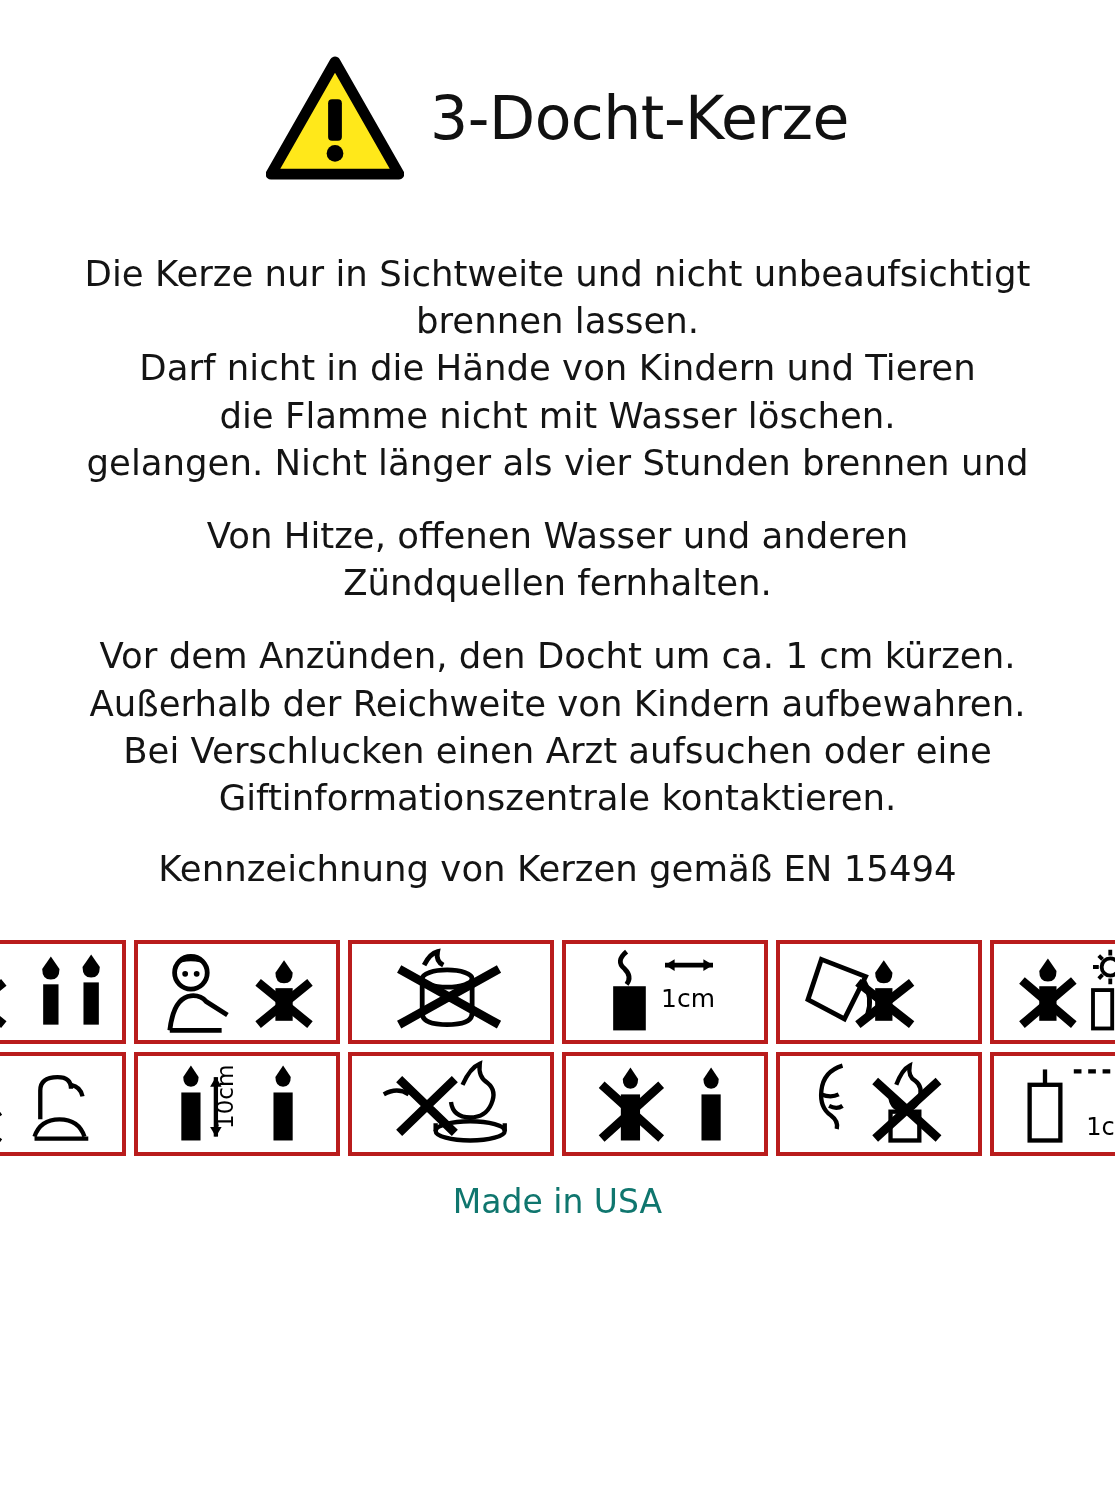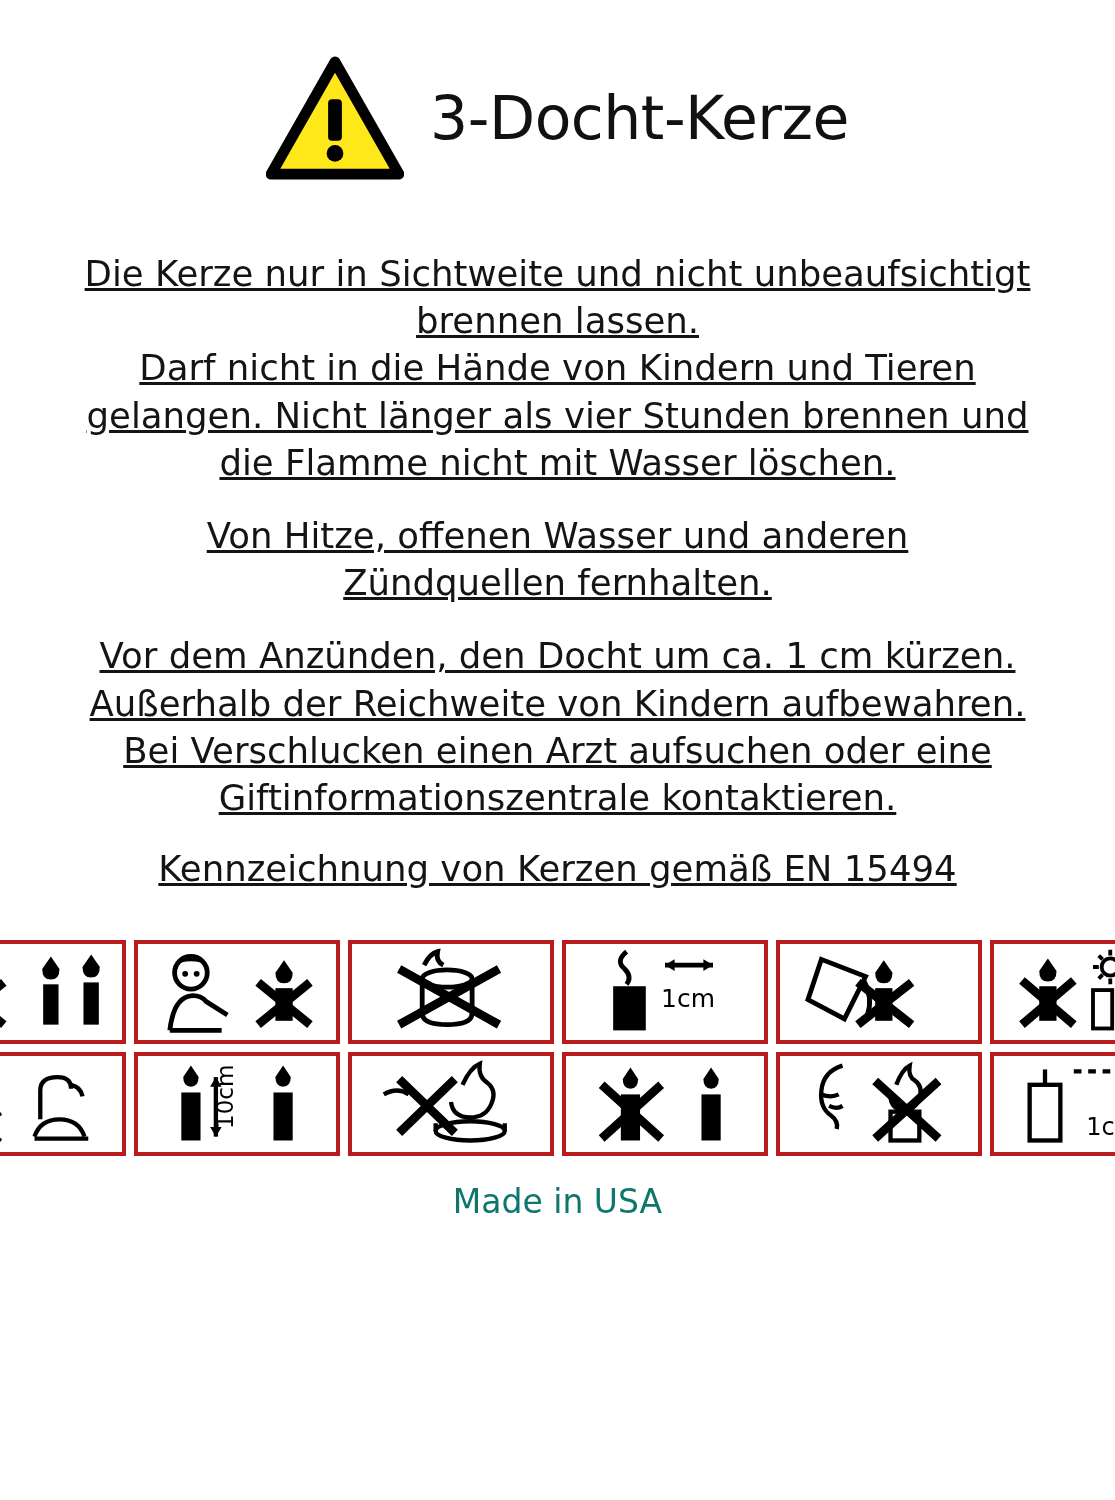--- a/index.html
+++ b/index.html
@@ -54,21 +54,20 @@
   .body-text {
     width: 1085px;
     text-align: center;
     font-size: 35.5px;
     line-height: 1.33;
     color: #141414;
     font-weight: 400;
   }
   .para {
     margin: 0 0 26px 0;
-    text-decoration: underline;
   }
   .para:first-child {
     margin-top: 60px;
   }
   .para.tight {
     margin-bottom: 24px;
   }
   .para .line {
     display: block;
   }
@@ -120,22 +119,22 @@
     </span>
     <div class="title">3-Docht-Kerze</div>
   </div>
 
   <div class="body-text">
 
     <p class="para">
       <span class="line">Die Kerze nur in Sichtweite und nicht unbeaufsichtigt</span>
       <span class="line">brennen lassen.</span>
       <span class="line">Darf nicht in die Hände von Kindern und Tieren</span>
+      <span class="line">die Flamme nicht mit Wasser löschen.</span>
       <span class="line">gelangen. Nicht länger als vier Stunden brennen und</span>
-      <span class="line">die Flamme nicht mit Wasser löschen.</span>
     </p>
 
     <p class="para">
       <span class="line">Von Hitze, offenen Wasser und anderen</span>
       <span class="line">Zündquellen fernhalten.</span>
     </p>
 
     <p class="para tight">
       <span class="line">Vor dem Anzünden, den Docht um ca. 1 cm kürzen.</span>
       <span class="line">Außerhalb der Reichweite von Kindern aufbewahren.</span>

